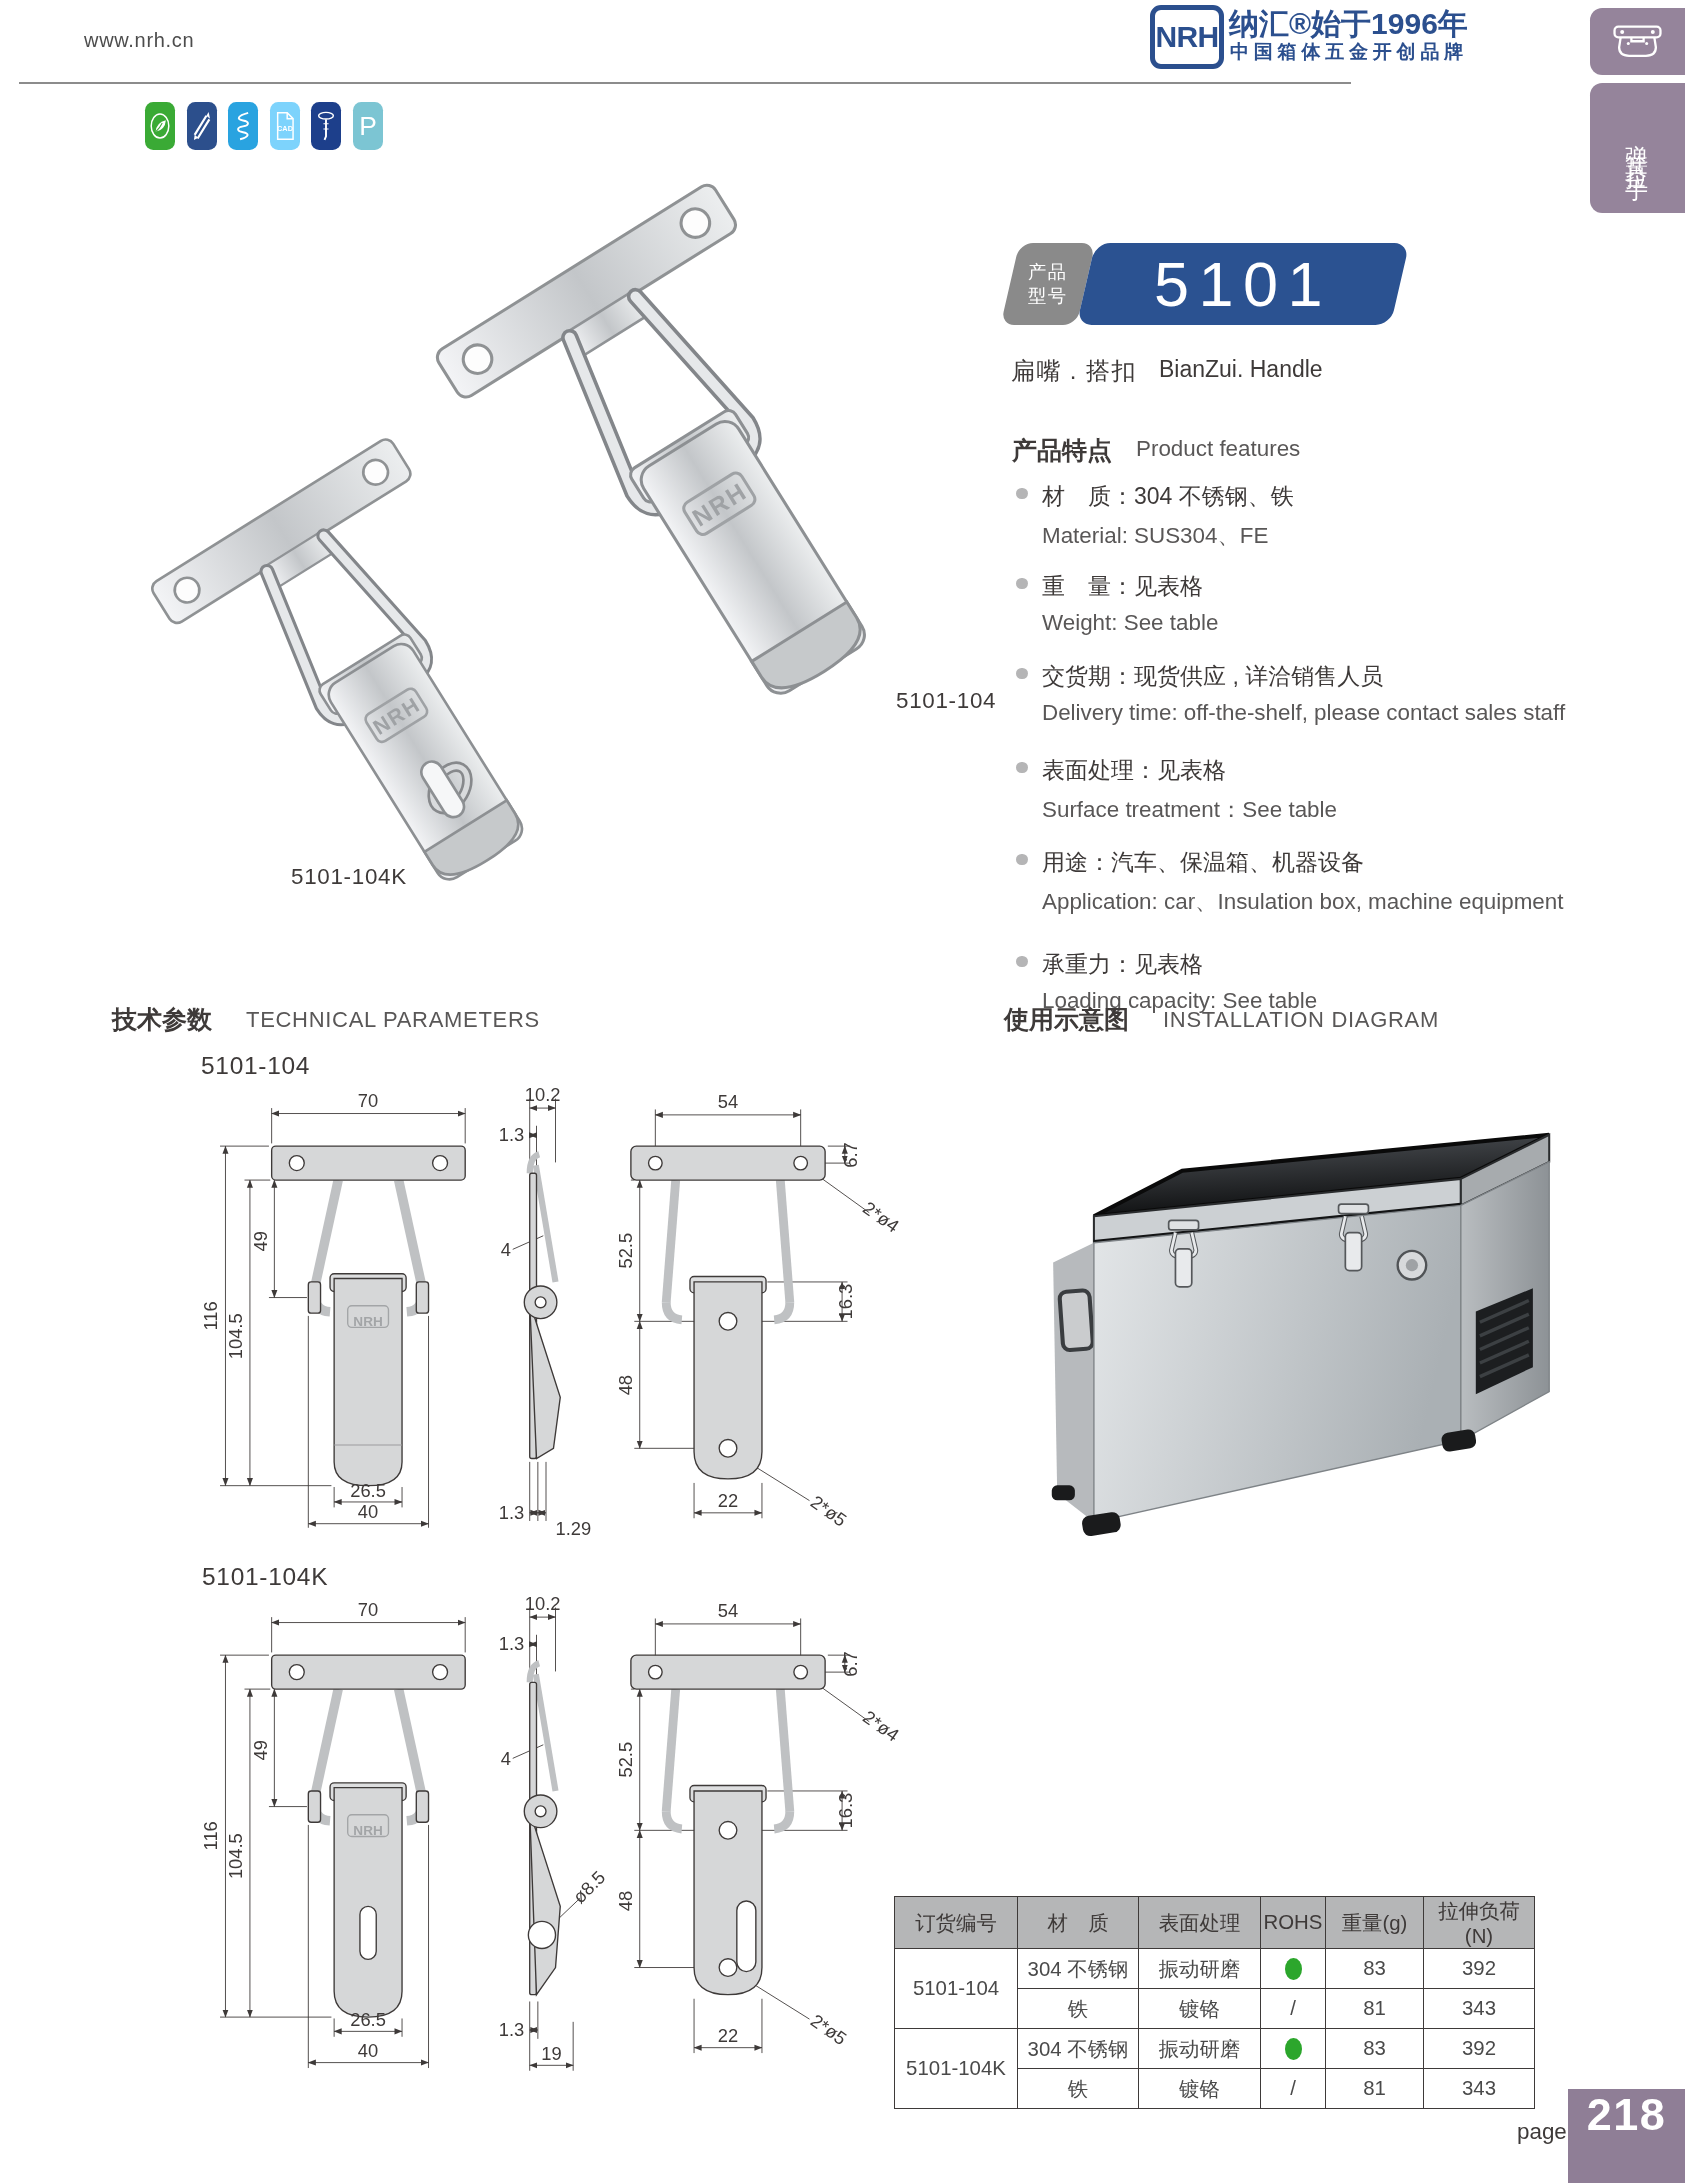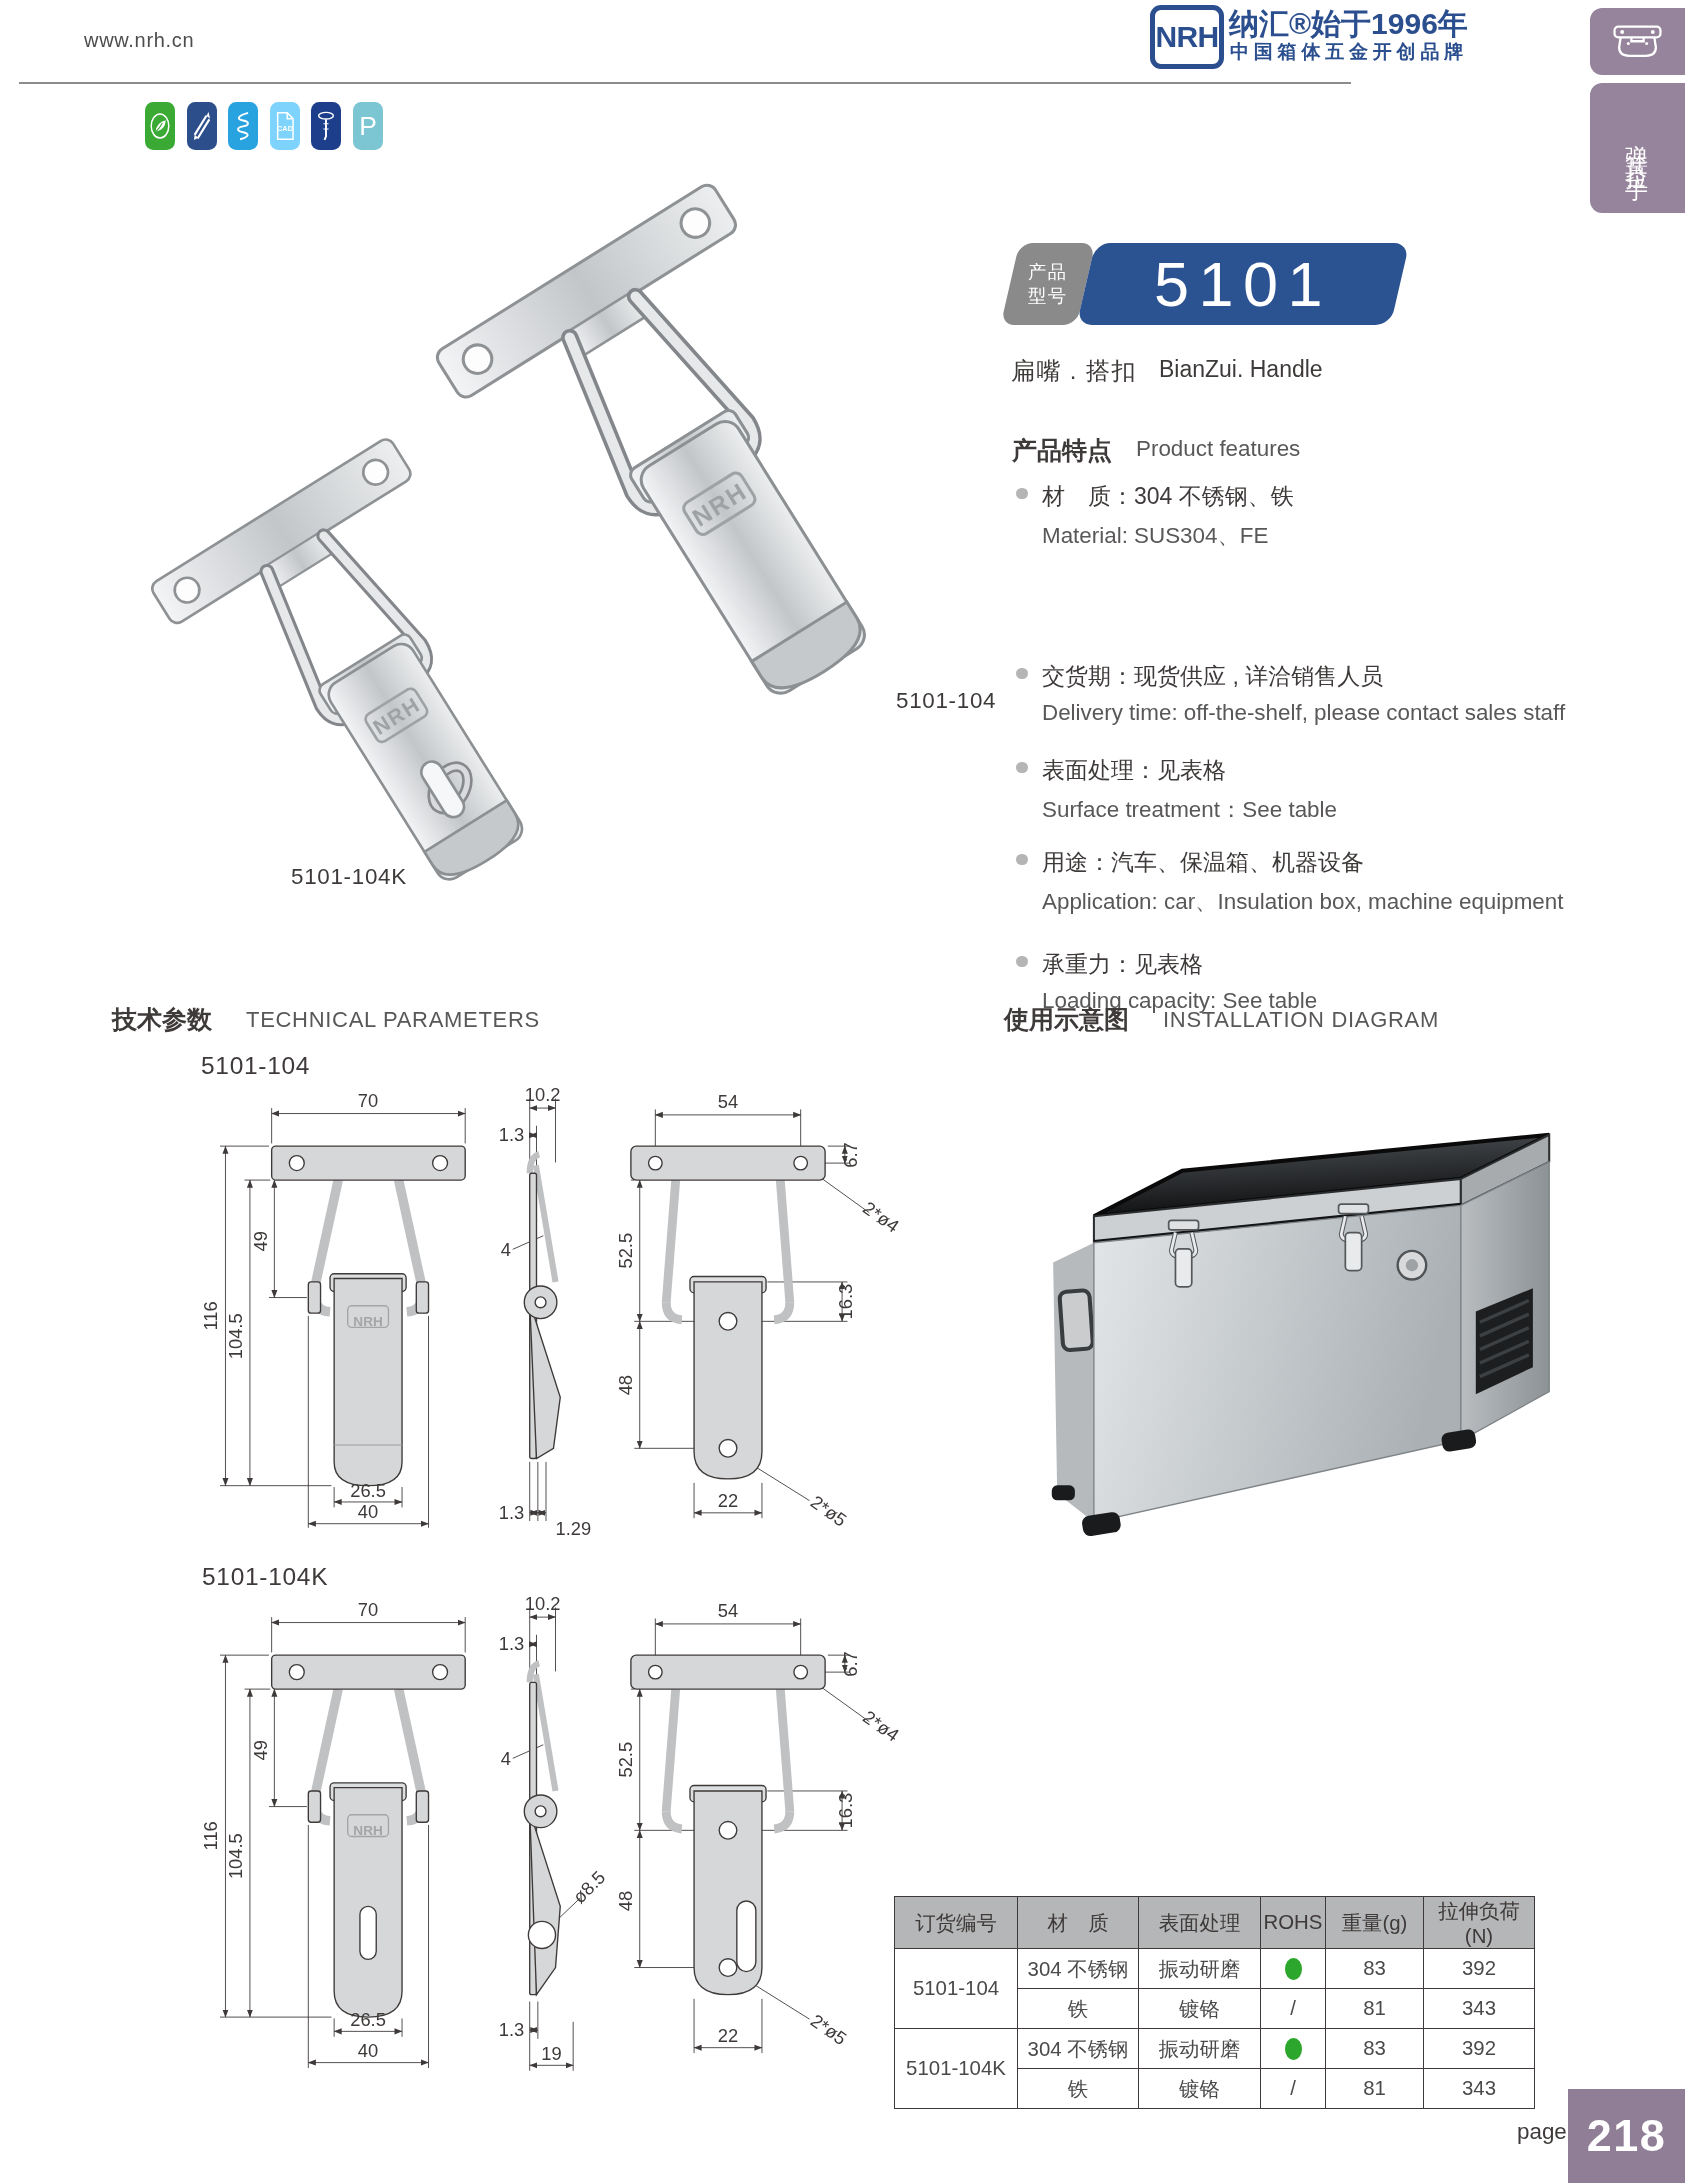--- a/index.html
+++ b/index.html
@@ -44,21 +44,21 @@
   .plabel{font-size:22.4px;letter-spacing:0.7px;}
   
   table.spec{border-collapse:collapse;table-layout:fixed;}
   table.spec td{border:1.4px solid #3e3a39;text-align:center;vertical-align:middle;
                 font-size:20.4px;color:#3e3a39;padding:0;}
   table.spec .hd td{background:#b5b6b7;height:42px;font-weight:500;}
   table.spec .dr td{height:39px;color:#4a4a4a;}
   .dot{display:inline-block;width:17px;height:22.4px;border-radius:50%;background:#2ca62c;vertical-align:middle;}
   
   .pageword{font-size:22.4px;color:#3e3a39;}
-  .pagebadge{background:#8f7e96;display:flex;align-items:center;justify-content:center;}
+  .pagebadge{background:#8f7e96;display:flex;align-items:flex-start;justify-content:center;}
   .pagebadge span{color:#fff;font-size:45px;font-weight:bold;letter-spacing:1.4px;}
 </style>
 </head>
 <body>
 
 <div id="page">
 
   <svg width="0" height="0" style="position:absolute">
     <defs>
       <marker id="arr" viewBox="0 0 10 10" refX="9.5" refY="5" markerWidth="9" markerHeight="9" orient="auto-start-reverse">
@@ -201,20 +201,25 @@
   <div class="abs pname-cn" style="left:1011px;top:355px;">扁嘴 . 搭扣</div>
   <div class="abs pname-en" style="left:1159px;top:356px;">BianZui. Handle</div>
 
   <div class="abs ftitle-cn" style="left:1012px;top:434px;text-align:right;">产品特点</div>
   <div class="abs ftitle-en en" style="left:1136px;top:436px;">Product features</div>
 
   <div class="abs feat" style="left:1012px;top:481px;width:652px;height:75px;">
     <span class="b"></span>
     <span class="cnl">材　质：304 不锈钢、铁</span>
     <span class="enl">Material: SUS304、FE</span>
+  </div>
+  <div class="abs feat" style="left:1012px;top:571px;width:652px;height:75px;">
+    <span class="b"></span>
+    <span class="cnl">重　量：见表格</span>
+    <span class="enl">Weight: See table</span>
   </div>
   <div class="abs feat" style="left:1012px;top:661px;width:652px;height:75px;">
     <span class="b"></span>
     <span class="cnl">交货期：现货供应 , 详洽销售人员</span>
     <span class="enl">Delivery time: off-the-shelf, please contact sales staff</span>
   </div>
   <div class="abs feat" style="left:1012px;top:755px;width:652px;height:75px;">
     <span class="b"></span>
     <span class="cnl">表面处理：见表格</span>
     <span class="enl">Surface treatment：See table</span>

